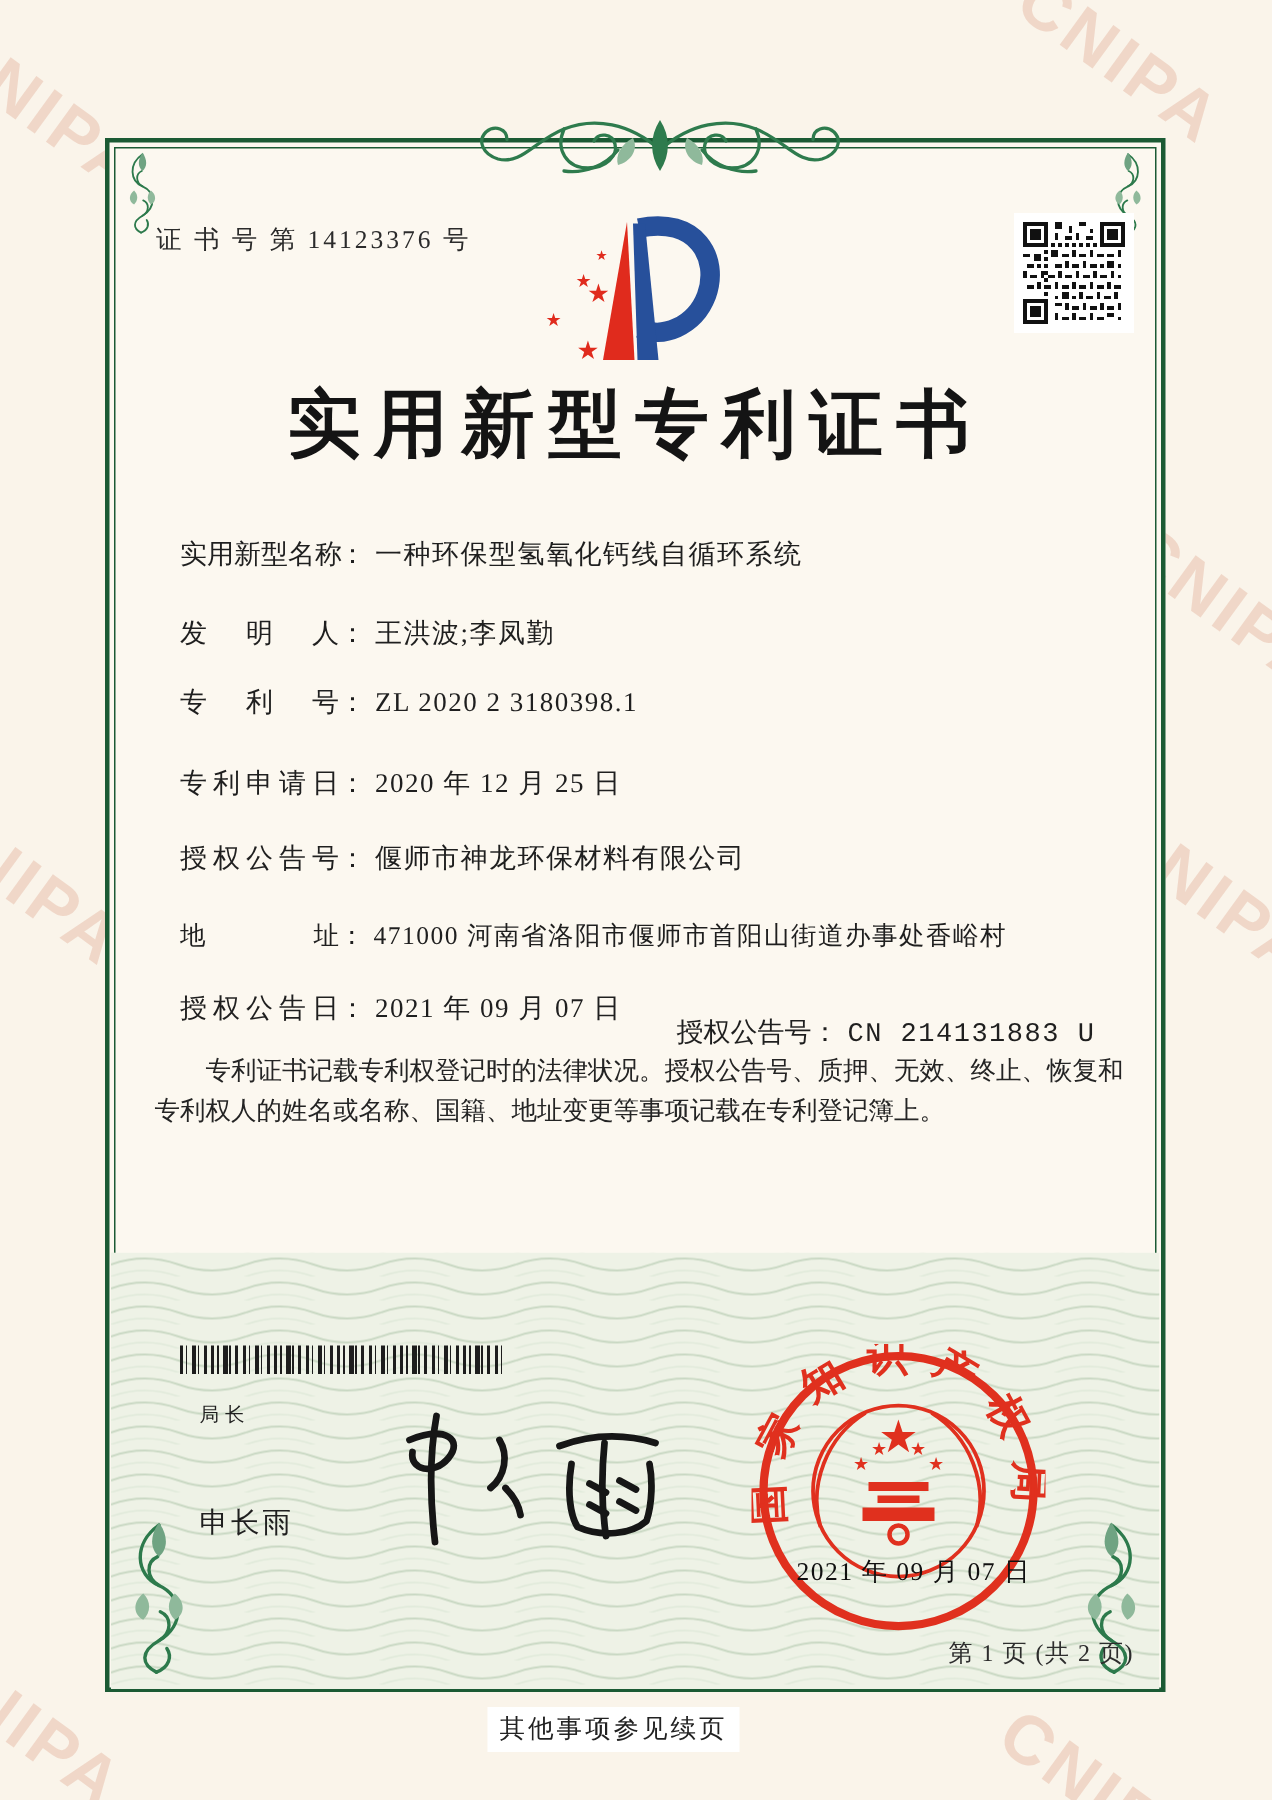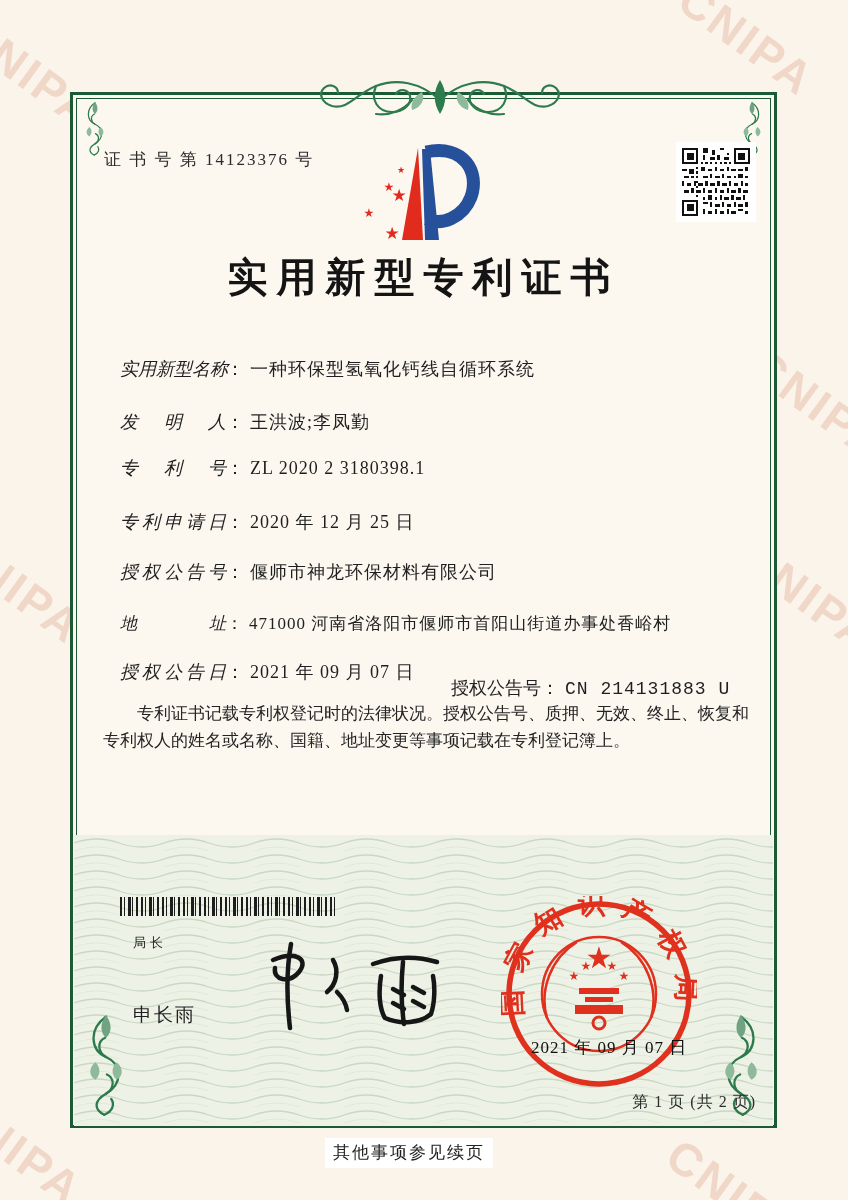--- a/index.html
+++ b/index.html
@@ -24,27 +24,26 @@
   .frame-inner{
     position:absolute;left:3px;top:3px;right:3px;bottom:3px;
     border:1.5px solid #1b5a34;
   }
   .content{position:absolute;left:0;top:0;width:848px;height:1200px;z-index:3;padding-left:12px;}
   .certno{
     position:absolute;left:104px;top:148px;font-size:17px;letter-spacing:2px;color:#2b2b2b;
   }
   .pagetitle{
     position:absolute;left:70px;top:250px;width:707px;text-align:center;
-    font-size:40px;font-weight:700;letter-spacing:9px;color:#141414;
+    font-size:49px;font-weight:700;letter-spacing:9px;color:#141414;
   }
   .frow{position:absolute;left:120px;right:100px;font-size:18px;white-space:nowrap;}
   .flabel{
     display:inline-block;width:106px;text-align:justify;text-align-last:justify;
     vertical-align:top;
-    font-style:italic;
   }
   .fcolon{display:inline-block;}
   .fvalue{display:inline-block;margin-left:6px;letter-spacing:1px;}
   .grant2{position:absolute;left:331px;top:16px;white-space:nowrap;font-family:Liberation Mono, monospace;}
   .bodytext{
     position:absolute;left:103px;top:700px;width:646px;
     font-size:17px;line-height:27px;text-align:justify;color:#242424;
   }
   .bodytext p{margin:0;text-indent:2em;}
   .guilloche{position:absolute;left:74px;top:835px;z-index:2;}

